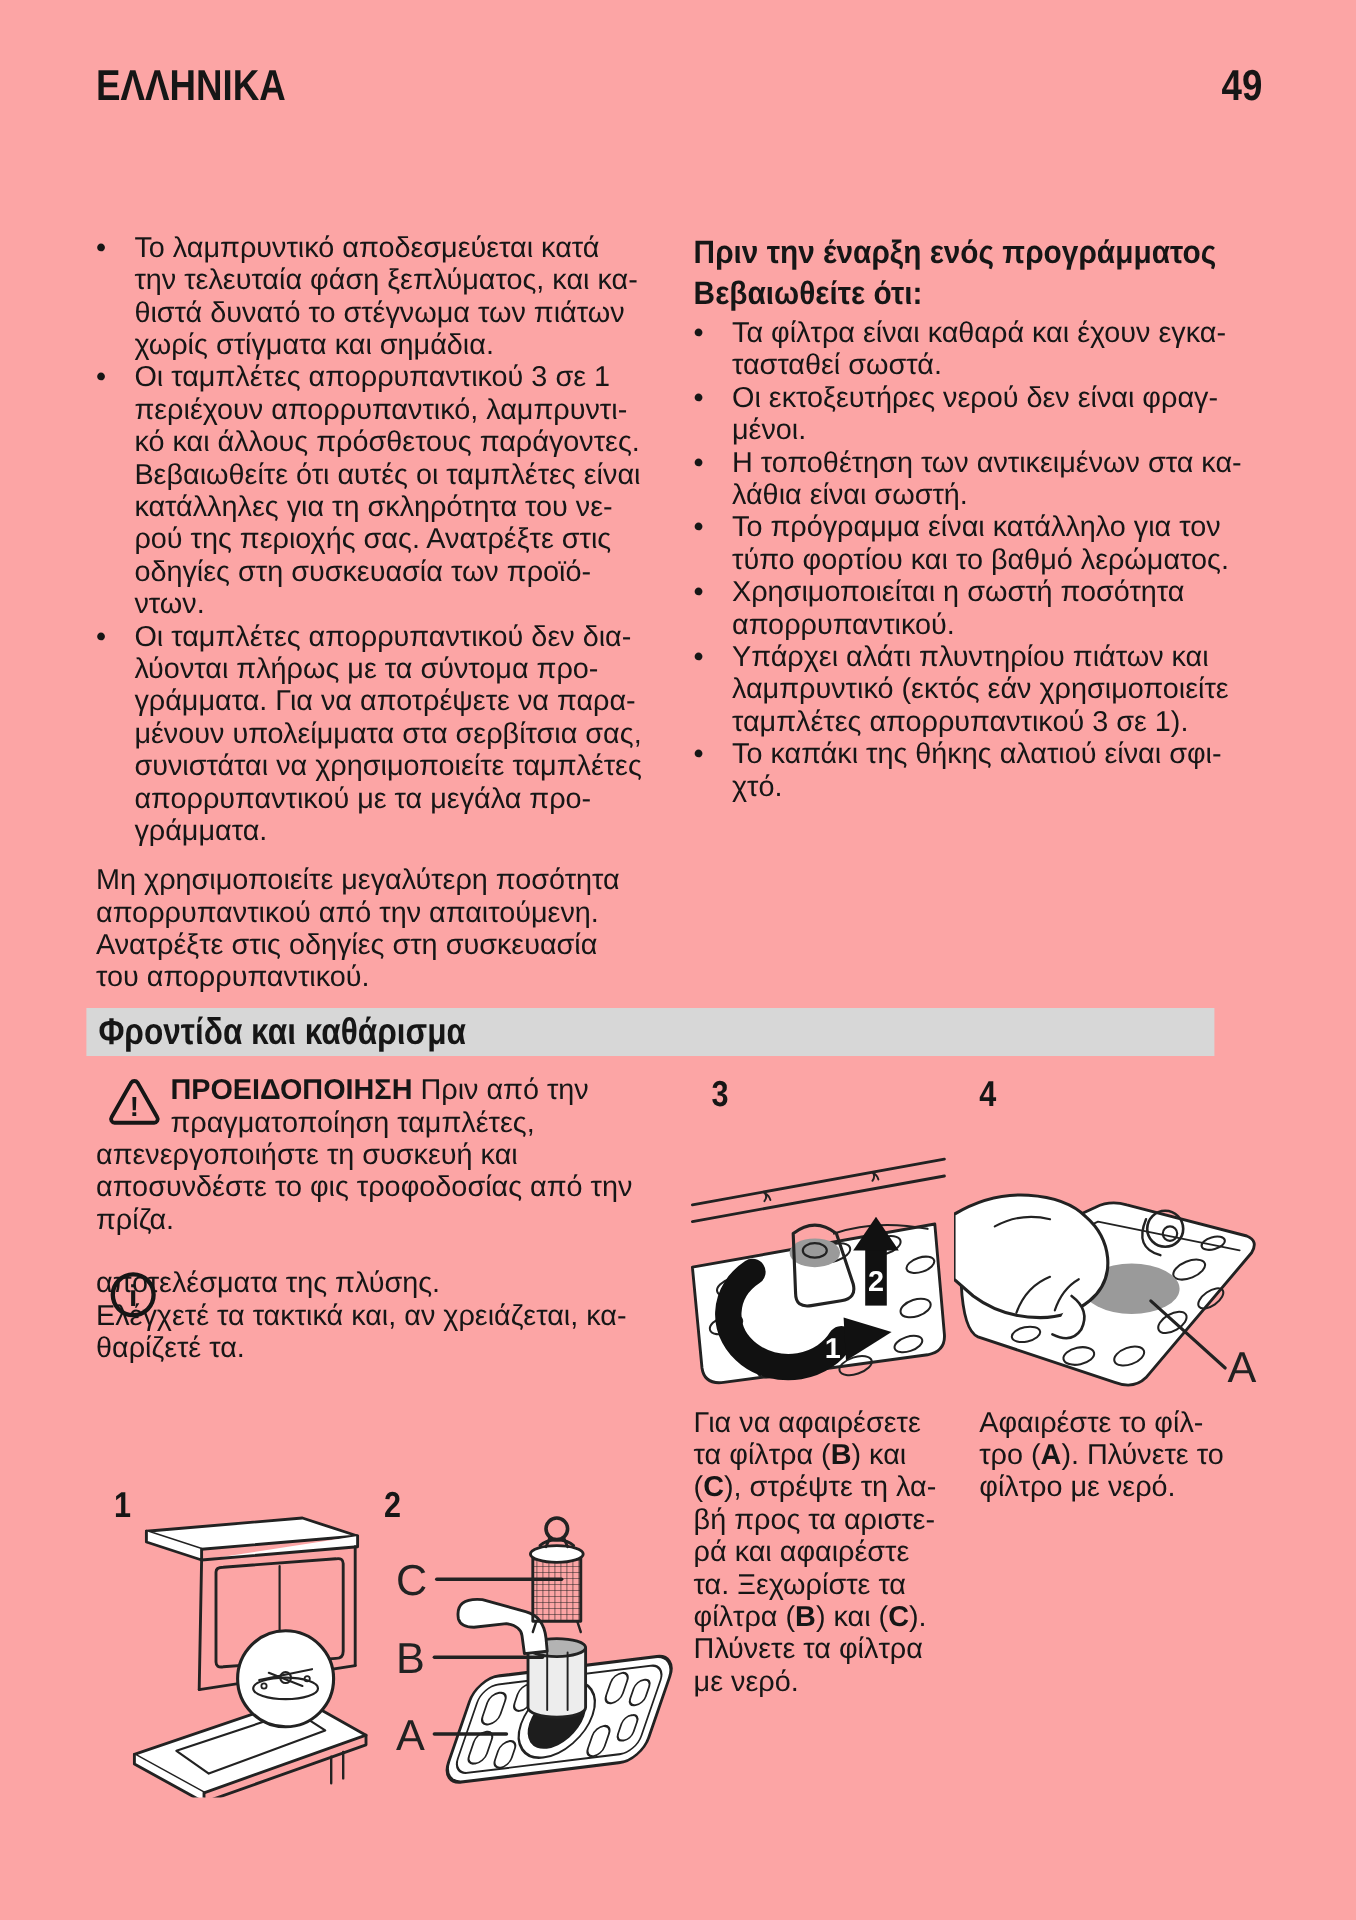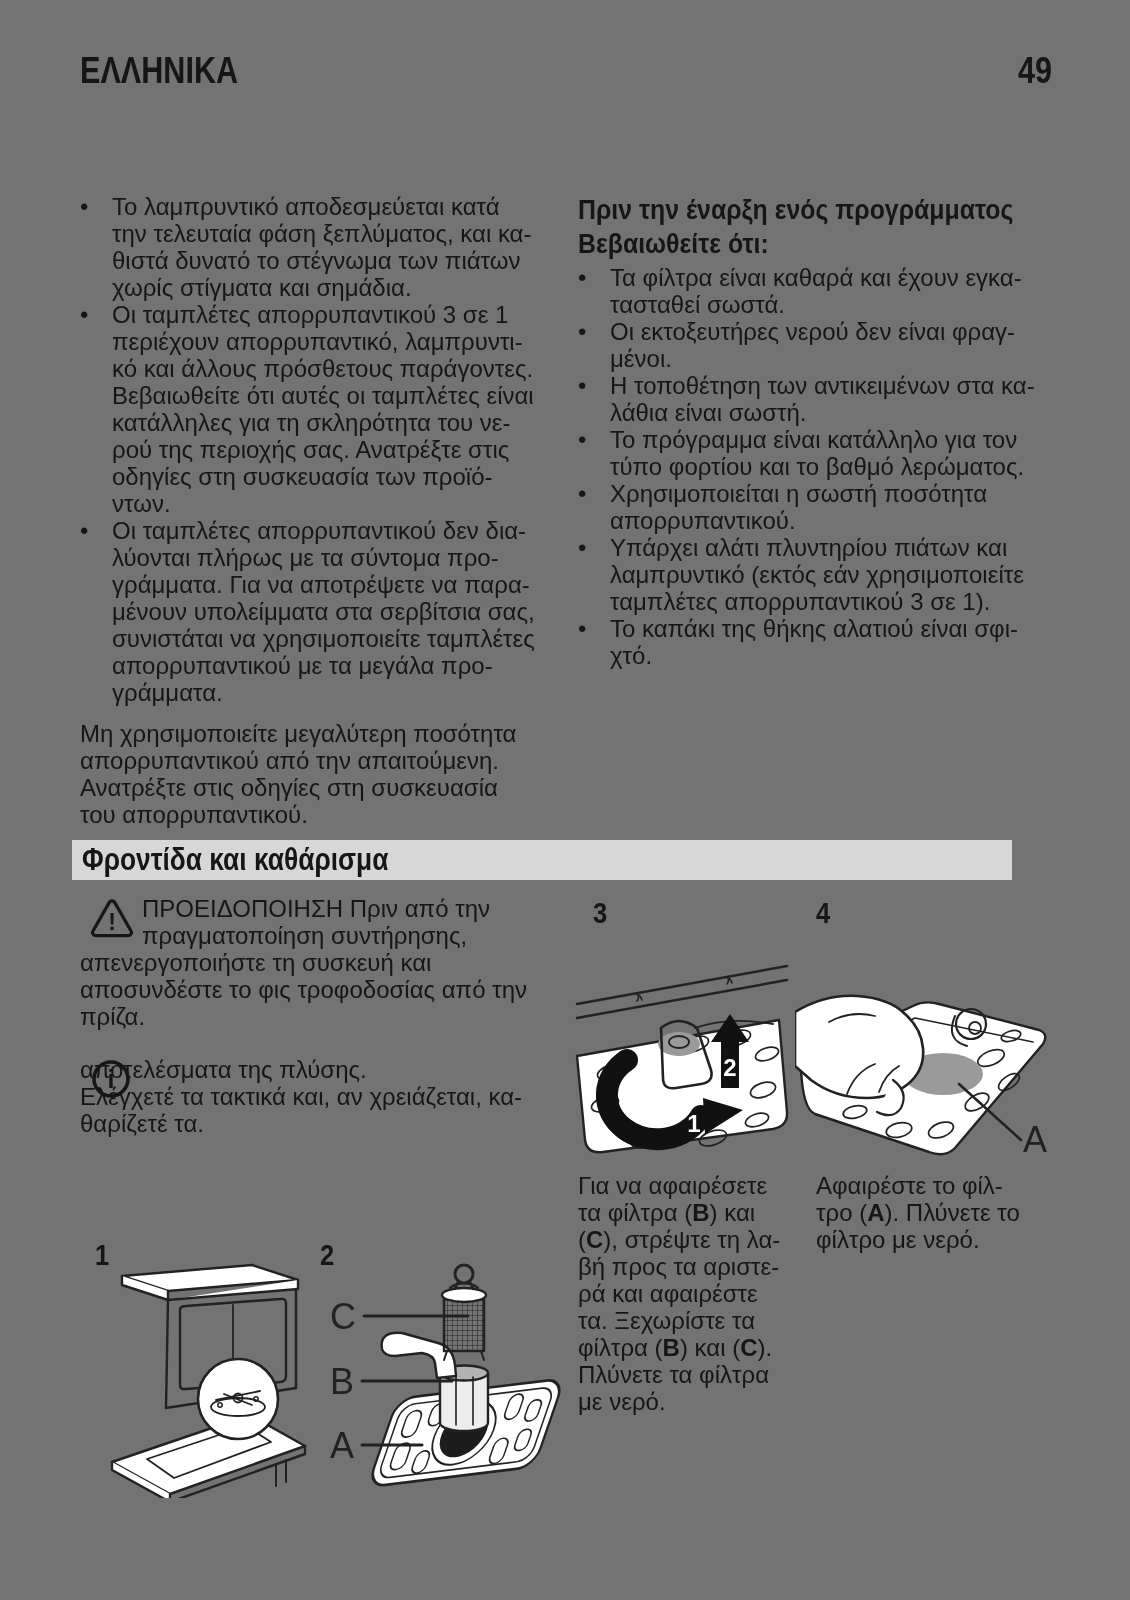--- a/index.html
+++ b/index.html
@@ -1,16 +1,16 @@
 <!DOCTYPE html>
 <html><head>
 <meta charset="utf-8">
 <style>
   html,body{margin:0;padding:0;background:#fff;}
-  .page{position:relative;width:1130px;height:1600px;background:#737373;overflow:hidden;
+  .page{position:relative;width:1130px;height:1600px;background:#fca5a5;overflow:hidden;
         font-family:"Liberation Sans", sans-serif;color:#161616;}
   .abs{position:absolute;}
   .body-text{font-size:24px;line-height:27px;white-space:pre-line;}
   .col{width:474px;}
   .blist{display:block;}
   .bitem{display:flex;align-items:flex-start;}
   .bmark{flex:none;width:32px;font-size:24px;line-height:27px;}
   .btext{flex:1;}
   .cnd{display:inline-block;font-weight:bold;transform:scaleX(0.85);transform-origin:0 50%;}
   .cnd-r{display:inline-block;font-weight:bold;transform:scaleX(0.85);transform-origin:100% 50%;}
@@ -120,22 +120,22 @@
 
   <div class="abs section-bar">
     <span class="t"><span class="cnd">Φροντίδα και καθάρισμα</span></span>
   </div>
 
   <div class="abs notice" style="top:895px;">
     <svg class="icon" width="44" height="42" viewBox="0 0 44 42">
       <path d="M19.4,5.2 a3.2,3.2 0 0 1 5.2,0 L41,34 a3,3 0 0 1 -2.6,4.6 H5.6 A3,3 0 0 1 3,34 Z" fill="none" stroke="#161616" stroke-width="3.2"></path>
       <text x="22" y="33" text-anchor="middle" font-size="23" font-weight="bold" fill="#161616">!</text>
     </svg>
-    <div class="notice-head body-text"><span style="font-weight: normal;">ΠΡΟΕΙΔΟΠΟΙΗΣΗ</span><span> Πριν από την
-πραγματοποίηση συντήρησης,</span></div>
+    <div class="notice-head body-text"><span style="font-weight: bold;">ΠΡΟΕΙΔΟΠΟΙΗΣΗ</span><span> Πριν από την
+πραγματοποίηση ταμπλέτες,</span></div>
     <div class="body-text">απενεργοποιήστε τη συσκευή και
 αποσυνδέστε το φις τροφοδοσίας από την
 πρίζα.</div>
   </div>
 
   <div class="abs notice" style="top:1056px;">
     <svg class="icon" width="42" height="42" viewBox="0 0 42 42">
       <circle cx="21" cy="21" r="17" fill="none" stroke="#161616" stroke-width="3.6"></circle>
       <text x="21" y="30" text-anchor="middle" font-size="25" font-weight="bold" fill="#161616">i</text>
     </svg>

